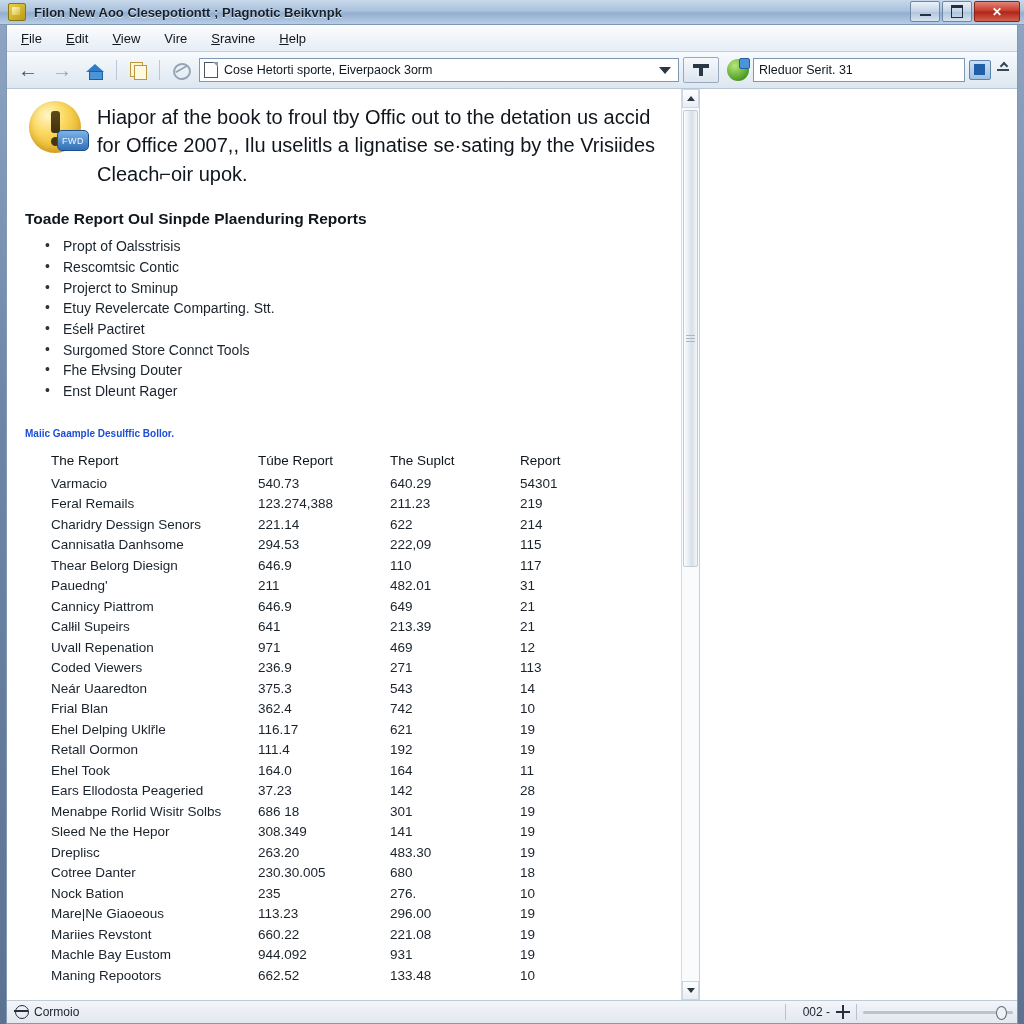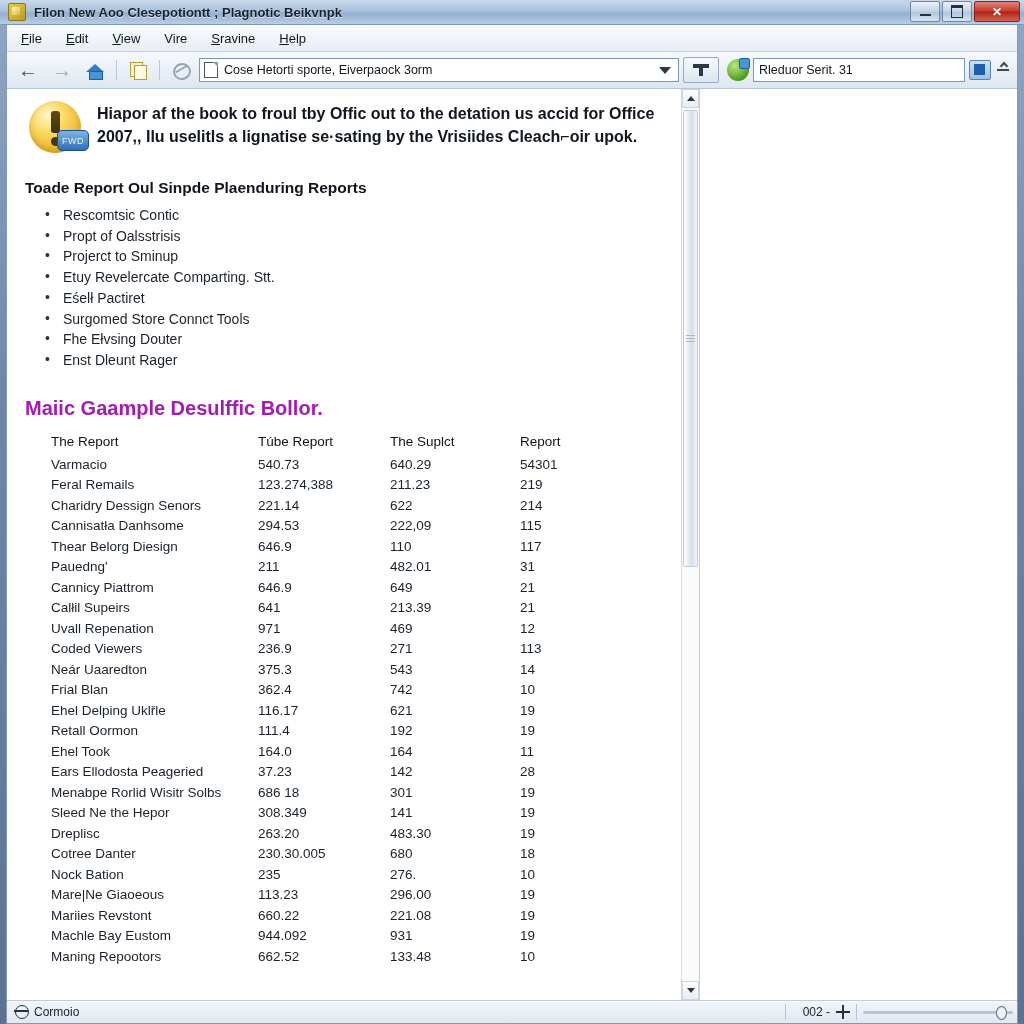--- a/index.html
+++ b/index.html
@@ -265,39 +265,39 @@
     background: #45360f; border-radius:50%;
   }
   .warn-badge {
     position:absolute; left:30px; top:29px; width:30px; height:19px;
     background: linear-gradient(180deg,#7fb3e8,#2f6fb5);
     border:1px solid #1d4f8c; border-radius:5px;
     display:flex; align-items:center; justify-content:center;
     font-size: 9px; color:#eaf3ff; letter-spacing:.5px;
   }
   .warn-text {
-    font-size: 16px; font-weight: bold; color: #10161d;
+    font-size: 20px; font-weight: normal; color: #10161d;
     line-height: 1.42; padding-top: 2px;
   }
 
   .sec-head {
     font-size: 15.5px; font-weight: bold; color:#10161d;
     margin: 0 0 8px 2px;
   }
   ul.bullets { list-style: none; margin: 0 0 26px 0; padding: 0; }
   ul.bullets li {
     font-size: 14px; color:#1a222b; line-height: 1.48;
     padding-left: 40px; position: relative;
   }
   ul.bullets li::before {
     content: "•"; position: absolute; left: 22px; top: -1px;
     color:#2a3440; font-size: 14px;
   }
   .sec-head2 {
-    font-size: 20px; font-weight:bold; color:#a21caf;
+    font-size: 10px; font-weight:bold; color:#1d4ed8;
     margin: 0 0 14px 2px;
   }
 
   
   table.rep { border-collapse: collapse; width: 100%; margin-left: 10px; }
   table.rep th, table.rep td {
     text-align: left; font-weight: normal;
     font-size: 13.5px; color:#1a222b;
     padding: 0 0 5.5px 0;
     vertical-align: top;
@@ -457,22 +457,22 @@
                 <span class="warn-bang"></span>
                 <span class="warn-bang2"></span>
                 <span class="warn-badge">FWD</span>
               </div>
               <div class="warn-text">Hiapor af the book to froul  tby Offic out to the detation us accid for Office 2007,, Ilu uselitls a lignatise se·sating by the Vrisiides Cleach⌐oir upok.</div>
             </div>
 
             <div class="sec-head">Toade Report Oul Sinpde Plaenduring Reports</div>
 
             <ul class="bullets">
+              <li>Propt of Oalsstrisis</li>
               <li>Rescomtsic Contic</li>
-              <li>Propt of Oalsstrisis</li>
               <li>Projerct to Sminup</li>
               <li>Etuy Revelercate Comparting. Stt.</li>
               <li>Eśelł Pactiret</li>
               <li>Surgomed Store Connct Tools</li>
               <li>Fhe Ełvsing Douter</li>
               <li>Enst Dleunt Rager</li>
             </ul>
 
             <div class="sec-head2">Maiic Gaample Desulffic Bollor.</div>
 

